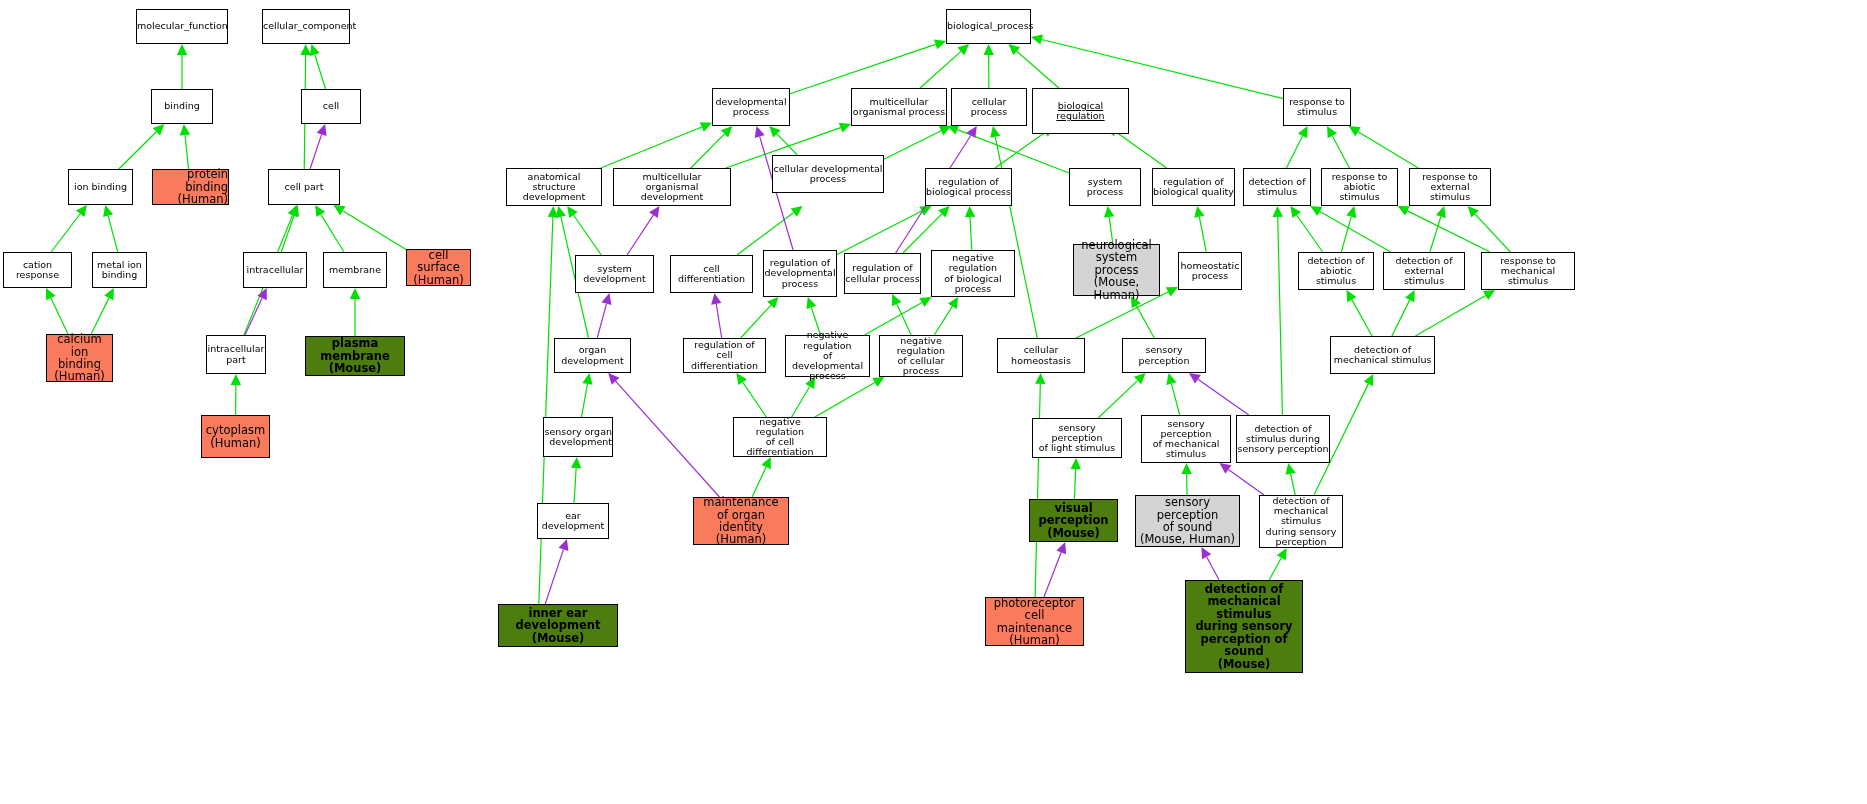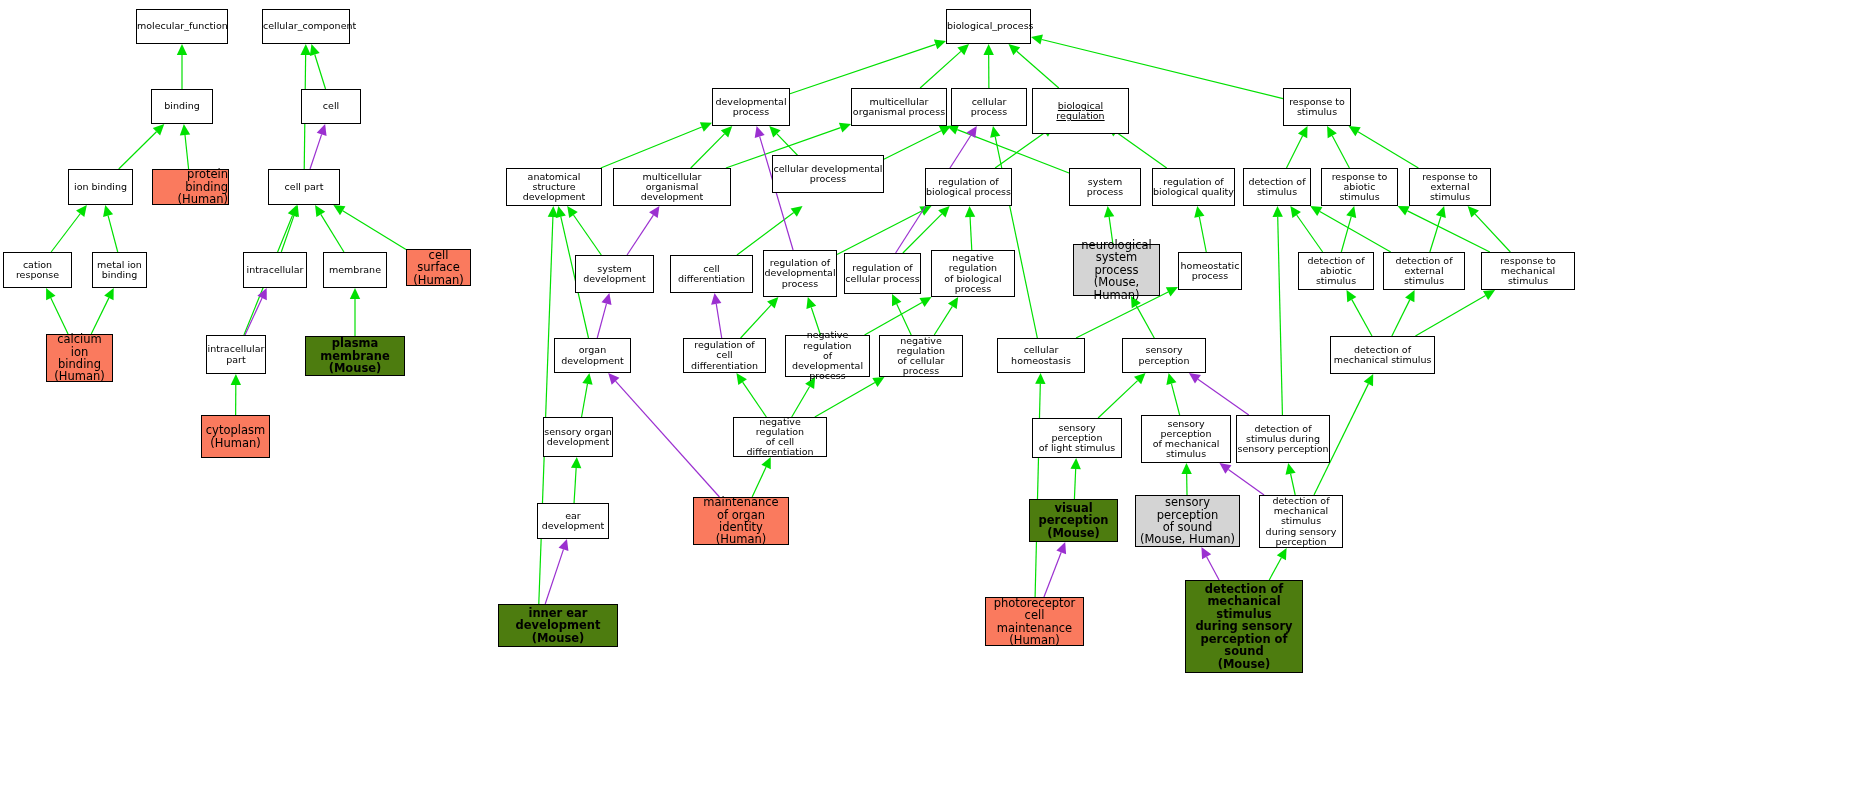--- a/index.html
+++ b/index.html
@@ -472,21 +472,21 @@
       <div class="go-node fill-white size-s" style="left: 785px; top: 335px; width: 85px; height: 42px;"><span class="lbl">negative regulation
 of developmental
 process</span></div>
       <div class="go-node fill-white size-s" style="left: 879px; top: 335px; width: 84px; height: 42px;"><span class="lbl">negative regulation
 of cellular
 process</span></div>
       <div class="go-node fill-white size-s" style="left: 997px; top: 338px; width: 88px; height: 35px;"><span class="lbl">cellular homeostasis</span></div>
       <div class="go-node fill-white size-s" style="left: 1122px; top: 338px; width: 84px; height: 35px;"><span class="lbl">sensory perception</span></div>
       <div class="go-node fill-white size-s" style="left: 1330px; top: 336px; width: 105px; height: 38px;"><span class="lbl">detection of
 mechanical stimulus</span></div>
-      <div class="go-node fill-white size-s" style="left: 543px; top: 417px; width: 70px; height: 40px;"><span class="lbl">sensory organ
+      <div class="go-node fill-white size-s" style="left: 543px; top: 417px; width: 70px; height: 40px; text-align: right;"><span class="lbl">sensory organ
 development</span></div>
       <div class="go-node fill-white size-s" style="left: 733px; top: 417px; width: 94px; height: 40px;"><span class="lbl">negative regulation
 of cell differentiation</span></div>
       <div class="go-node fill-white size-s" style="left: 1032px; top: 418px; width: 90px; height: 40px;"><span class="lbl">sensory perception
 of light stimulus</span></div>
       <div class="go-node fill-white size-s" style="left: 1141px; top: 415px; width: 90px; height: 48px;"><span class="lbl">sensory perception
 of mechanical
 stimulus</span></div>
       <div class="go-node fill-white size-s" style="left: 1236px; top: 415px; width: 94px; height: 48px;"><span class="lbl">detection of
 stimulus during

